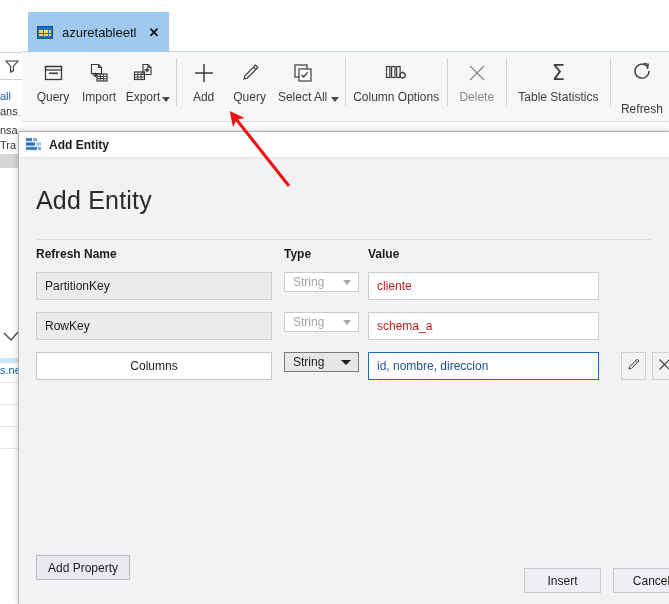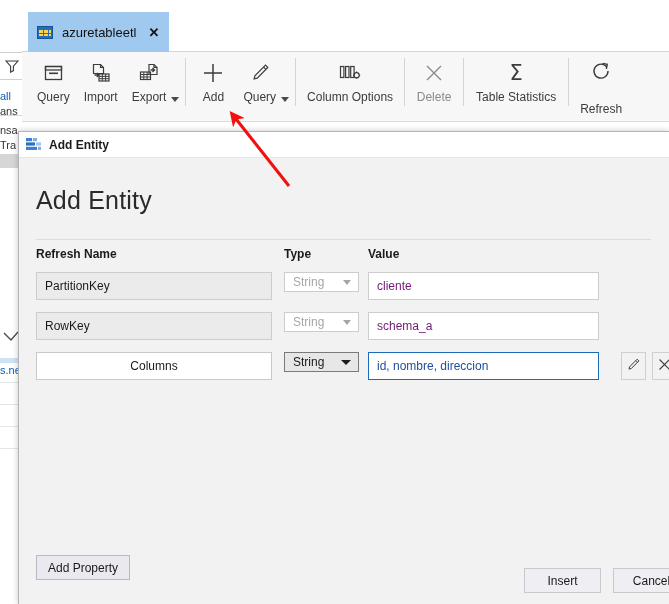--- a/index.html
+++ b/index.html
@@ -190,21 +190,21 @@
     width:0;height:0;border-left:4px solid transparent;border-right:4px solid transparent;
     border-top:5px solid #a6a6a6;
   }
   .type-select.enabled .type-chev{border-top-color:#1b1b1b;border-width:5px 5px 6px 5px;
     border-left-width:5px;border-right-width:5px;}
 
   .value-input{
     position:absolute;left:332px;top:0;width:231px;height:28px;
     box-sizing:border-box;
     border:1px solid #cdcdcd;background:#ffffff;
-    font-family:"Liberation Sans", sans-serif;font-size:12px;color:#701a75;
+    font-family:"Liberation Sans", sans-serif;font-size:12px;color:#b91c1c;
     padding:0 8px;outline:none;
   }
   .value-input.focused{border:1px solid #1a6bbd;color:#1f4e9c;}
 
   .row-actions{position:absolute;left:585px;top:0;display:flex;gap:6px;}
   .row-act-btn{
     width:25px;height:28px;box-sizing:border-box;
     border:1px solid #cfcfcf;background:#f2f2f2;
     display:flex;align-items:center;justify-content:center;cursor:pointer;
   }
@@ -328,20 +328,30 @@
     <div class="tb-btn">
       <span class="tb-ico">
         <svg width="22" height="22" viewBox="0 0 22 22">
           <path d="M16.5 3.2 l2.3 2.3 l-10.6 10.6 l-3.1 .8 l.8 -3.1z" fill="none" stroke="#3c3c3c" stroke-width="1.2"></path>
           <path d="M14.6 5.1 l2.3 2.3" stroke="#3c3c3c" stroke-width="1.1"></path>
         </svg>
       </span>
       <span class="tb-lab">Query</span>
     </div>
 
+    <div class="tb-btn" style="min-width:60px;">
+      <span class="tb-ico">
+        <svg width="22" height="22" viewBox="0 0 22 22">
+          <rect x="3" y="3" width="12" height="12" fill="none" stroke="#3c3c3c" stroke-width="1.2"></rect>
+          <rect x="7" y="7" width="12" height="12" fill="#ffffff" stroke="#3c3c3c" stroke-width="1.2"></rect>
+          <path d="M9.6 13 l2 2 l4 -4.6" fill="none" stroke="#3c3c3c" stroke-width="1.4"></path>
+        </svg>
+      </span>
+      <span class="tb-lab">Select All</span>
+    </div>
     <div class="tb-caret"></div>
 
     <div class="tb-sep"></div>
 
     <div class="tb-btn" style="min-width:94px;">
       <span class="tb-ico">
         <svg width="24" height="22" viewBox="0 0 24 22">
           <rect x="2.5" y="4.5" width="3.4" height="11" fill="none" stroke="#3c3c3c" stroke-width="1.2"></rect>
           <rect x="7.6" y="4.5" width="3.4" height="11" fill="none" stroke="#3c3c3c" stroke-width="1.2"></rect>
           <rect x="12.7" y="4.5" width="3.4" height="11" fill="none" stroke="#3c3c3c" stroke-width="1.2"></rect>

